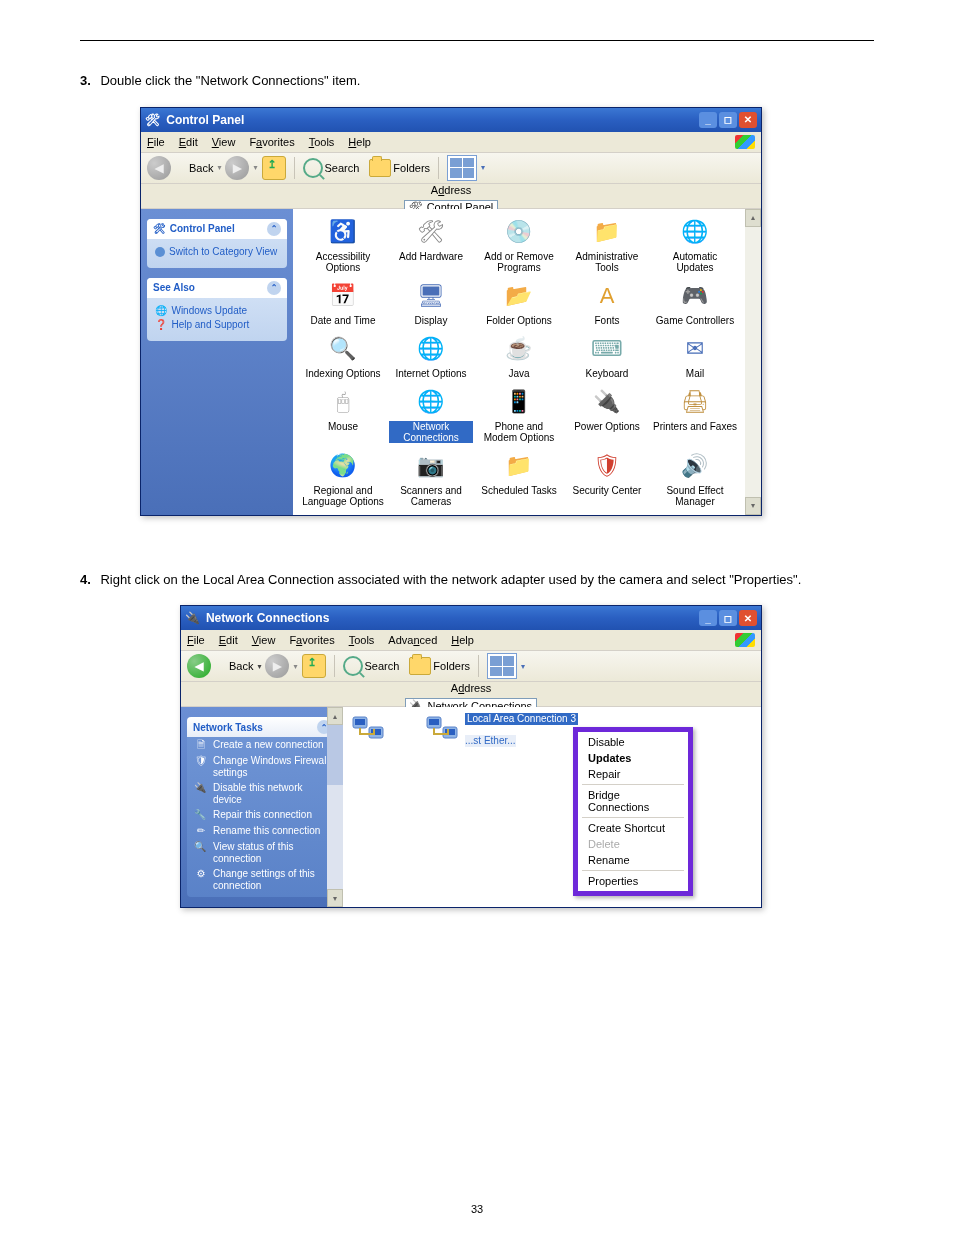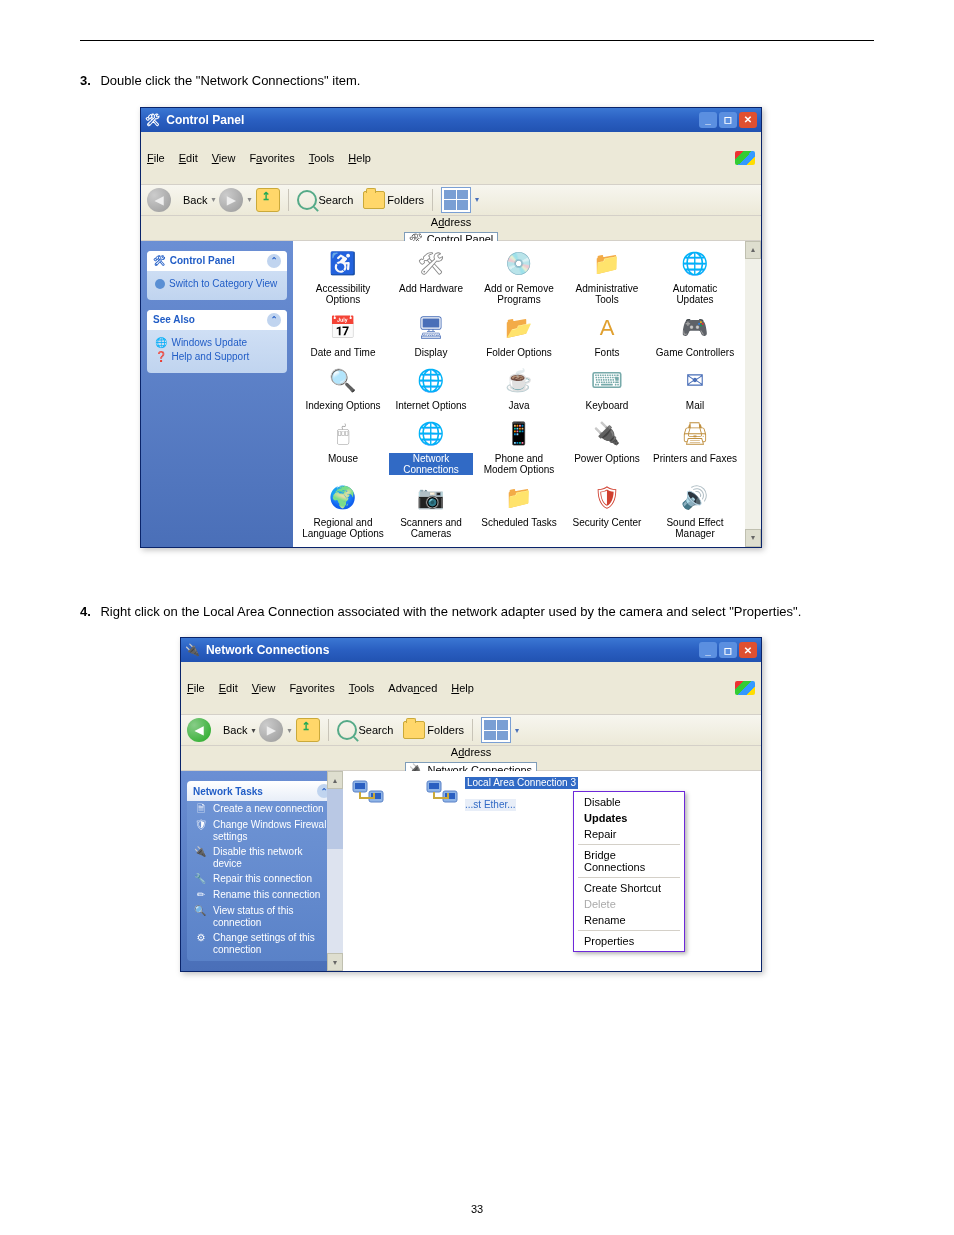--- a/index.html
+++ b/index.html
@@ -54,21 +54,21 @@
     font-family: Arial;
     font-weight: bold;
   }
   .title-btn.min, .title-btn.max { background: #5b8fe0; color: #fff; }
   .title-btn.close { background: #e05030; color: #fff; }
   .menubar {
     background: #ece9d8;
     height: 20px;
     display: flex;
     align-items: center;
-    padding: 16px 6px;
+    padding: 0 6px;
     gap: 14px;
     font-size: 11px;
     border-bottom: 1px solid #d4d0c8;
   }
   .menubar span { cursor: default; }
   .menubar .u { text-decoration: underline; }
   .flag {
     width: 20px; height: 14px;
     background: linear-gradient(135deg, #e33 25%, #3c3 25% 50%, #39f 50% 75%, #fd0 75%);
     margin-left: auto;
@@ -84,21 +84,21 @@
     border-bottom: 1px solid #d4d0c8;
   }
   .nav-btn {
     width: 24px; height: 24px; border-radius: 50%;
     display: flex; align-items: center; justify-content: center;
     font-size: 12px; color: #fff;
   }
   .nav-back { background: radial-gradient(circle at 30% 30%, #8c8, #2a2); }
   .nav-back.disabled { background: radial-gradient(circle at 30% 30%, #ccc, #999); color: #eee; }
   .nav-fwd.disabled { background: radial-gradient(circle at 30% 30%, #ccc, #999); color: #eee; }
-  .tb-text { font-size: 11px; margin-left: 8px; }
+  .tb-text { font-size: 11px; margin-left: 14px; }
   .tb-up { width: 22px; height: 22px; background: #ffd76a; border: 1px solid #caa93a; border-radius: 3px; position: relative; }
   .tb-up::after { content: "↥"; position: absolute; top: 1px; left: 5px; color: #2a5; font-weight: bold; }
   .tb-sep { width: 1px; height: 22px; background: #c8c4b8; margin: 0 4px; }
   .tb-search { display: flex; align-items: center; gap: 2px; }
   .magnifier {
     width: 16px; height: 16px; border-radius: 50%;
     border: 2px solid #5a8; position: relative;
   }
   .magnifier::after { content: ""; position: absolute; width: 6px; height: 2px; background: #5a8; bottom: -2px; right: -4px; transform: rotate(45deg); }
   .folders-icon {
@@ -248,21 +248,21 @@
     display: flex; align-items: center; justify-content: center;
   }
   .conn-name { color: #000; }
   .conn-name.sel { background: #316ac5; color: #fff; padding: 0 2px; display: inline-block; }
   .conn-sub { color: #666; }
   .context-menu {
     position: absolute;
     top: 20px; left: 230px;
     width: 110px;
     background: #fff;
-    border: 1px solid #6d28d9;
+    border: 5px solid #6d28d9;
     box-shadow: 2px 2px 4px rgba(0,0,0,0.3);
     font-size: 11px;
     padding: 2px 0;
     z-index: 5;
   }
   .cm-item { padding: 2px 10px; }
   .cm-item.bold { font-weight: bold; }
   .cm-item.disabled { color: #aaa; }
   .cm-sep { height: 1px; background: #d4d0c8; margin: 2px 4px; }
   .page-num {

